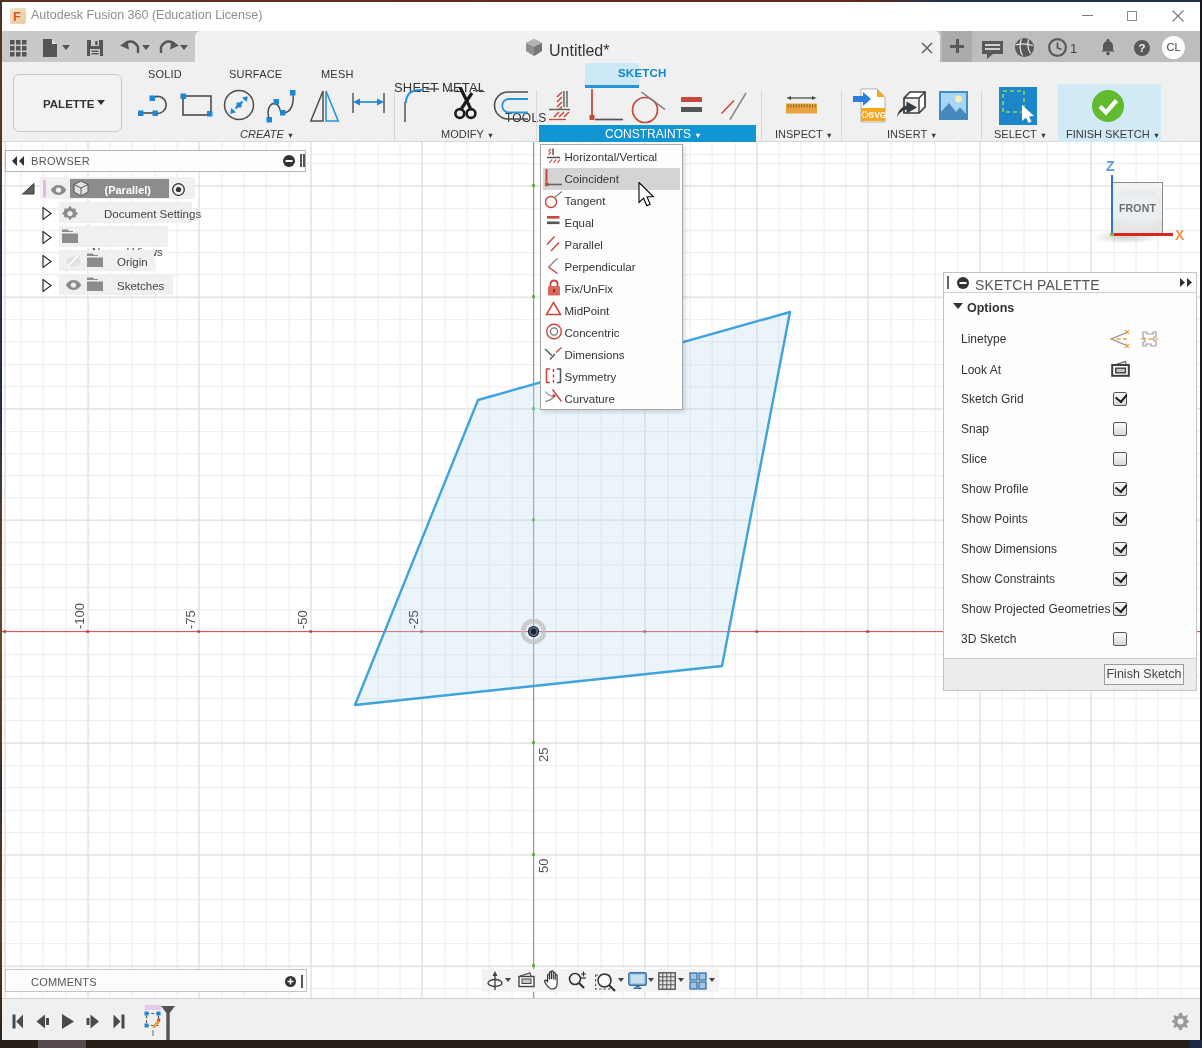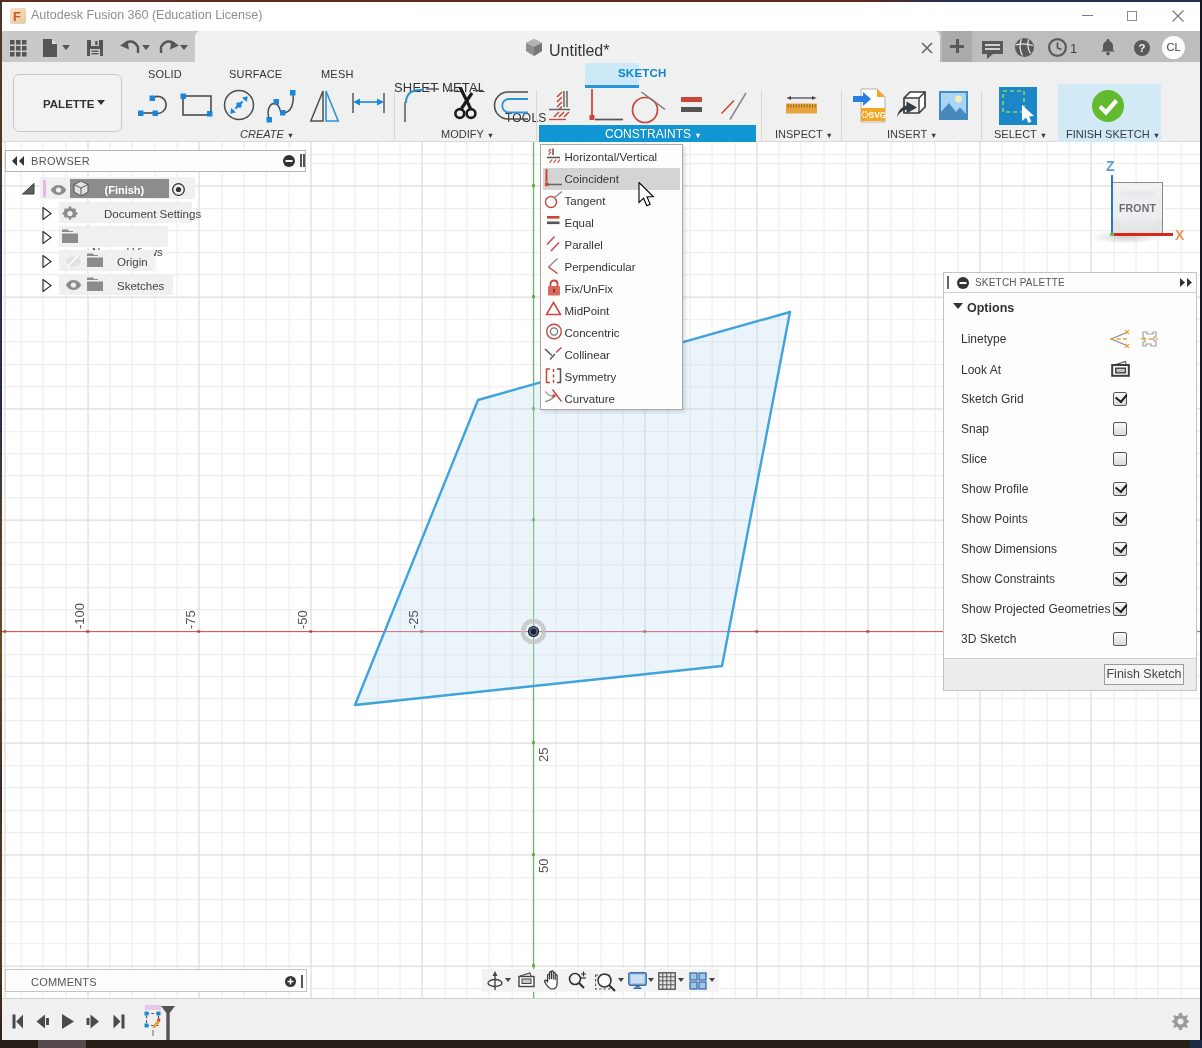--- a/index.html
+++ b/index.html
@@ -345,21 +345,21 @@
   <svg class="abs" style="left:51px;top:184.5px;" width="15" height="10">
     <path d="M7.5,0 C12,0 14.5,3.5 15,5 C14.5,6.5 12,10 7.5,10 C3,10 0.5,6.5 0,5 C0.5,3.5 3,0 7.5,0 Z" fill="#8c8c8c"></path>
     <circle cx="7.5" cy="5" r="2.6" fill="#f0f0f0"></circle>
   </svg>
   <div class="abs" style="left:70px;top:179px;width:99px;height:19px;background:#8c8c8c;"></div>
   <svg class="abs" style="left:73px;top:181px;" width="16" height="15">
     <path d="M8,0 L15,3.5 L15,11 L8,15 L1,11 L1,3.5 Z" fill="#dfe3e6" stroke="#555" stroke-width="1"></path>
     <path d="M1,3.5 L8,7 L15,3.5" fill="none" stroke="#555" stroke-width="1"></path>
     <path d="M8,7 L8,15" stroke="#555" stroke-width="1"></path>
   </svg>
-  <div class="abs" style="left:104.5px;top:183.5px;font-size:11px;font-weight:bold;color:#fff;">(Finish)</div>
+  <div class="abs" style="left:104.5px;top:183.5px;font-size:11px;font-weight:bold;color:#fff;">(Parallel)</div>
   <svg class="abs" style="left:172px;top:182.5px;" width="13" height="13">
     <circle cx="6.5" cy="6.5" r="5.8" fill="none" stroke="#333" stroke-width="1.3"></circle>
     <circle cx="6.5" cy="6.5" r="2.6" fill="#333"></circle>
   </svg>
 
   <div class="abs" style="left:59px;top:202px;width:133px;height:21px;background:#f0f0f0;"></div>
   <svg class="abs" style="left:42px;top:207px;" width="10" height="13">
       <path d="M1,0.5 L9,6.5 L1,12.5 Z" fill="none" stroke="#333" stroke-width="1.2"></path>
     </svg>
   <svg class="abs" style="left:62px;top:206px;" width="16" height="15">
@@ -407,21 +407,21 @@
   </svg>
   <div class="abs" style="left:117px;top:279.5px;font-size:11.5px;color:#444;">Sketches</div>
 
   <div class="abs" style="left:943px;top:272px;width:254px;height:419px;background:#fdfdfd;border:1px solid #c3c3c3;"></div>
   <div class="abs" style="left:943px;top:272px;width:254px;height:21px;border-bottom:1px solid #d0d0d0;"></div>
   <div class="abs" style="left:947px;top:276px;width:1.5px;height:13px;background:#666;"></div>
   <svg class="abs" style="left:957px;top:276.5px;" width="12" height="12">
     <circle cx="6" cy="6" r="6" fill="#333"></circle>
       <rect x="2.5" y="5" width="7" height="2" fill="#fff"></rect>
   </svg>
-  <div class="abs" style="left:975px;top:277px;font-size:10px;color:#555;letter-spacing:0.2px;">SKETCH PALETTE</div>
+  <div class="abs" style="left:975px;top:277px;font-size:14px;color:#555;letter-spacing:0.2px;">SKETCH PALETTE</div>
   <svg class="abs" style="left:1180px;top:278px;" width="14" height="9">
     <path d="M0,0 L5,4.5 L0,9 Z" fill="#333"></path>
       <path d="M7,0 L12,4.5 L7,9 Z" fill="#333"></path>
   </svg>
 
   <div class="abs" style="left:953px;top:303px;width:0;height:0;border-left:5px solid transparent;border-right:5px solid transparent;border-top:6px solid #333;"></div>
   <div class="abs" style="left:967px;top:301px;font-size:12.5px;font-weight:bold;color:#333;">Options</div>
 
   <div class="abs palrow" style="top:332px;">Linetype</div>
   <div class="abs palrow" style="top:362.5px;">Look At</div>
@@ -471,21 +471,21 @@
 
   <div class="abs mrow" style="top:150.5px;">Horizontal/Vertical</div>
   <div class="abs mrow" style="top:172.5px;">Coincident</div>
   <div class="abs mrow" style="top:194.5px;">Tangent</div>
   <div class="abs mrow" style="top:216.5px;">Equal</div>
   <div class="abs mrow" style="top:238.5px;">Parallel</div>
   <div class="abs mrow" style="top:260.5px;">Perpendicular</div>
   <div class="abs mrow" style="top:282.5px;">Fix/UnFix</div>
   <div class="abs mrow" style="top:304.5px;">MidPoint</div>
   <div class="abs mrow" style="top:326.5px;">Concentric</div>
-  <div class="abs mrow" style="top:348.5px;">Collinear</div>
+  <div class="abs mrow" style="top:348.5px;">Dimensions</div>
   <div class="abs mrow" style="top:370.5px;text-align:center;">Symmetry</div>
   <div class="abs mrow" style="top:392.5px;">Curvature</div>
 
   <svg class="abs" style="left:546px;top:148px;" width="18" height="17">
     <path d="M7,0.5 L7,7" stroke="#555" stroke-width="1.5"></path>
     <path d="M5,1 L2.5,3.5 M5,4 L2.5,6.5" stroke="#c9473a" stroke-width="1.2"></path>
     <path d="M1,9.5 L14,9.5" stroke="#555" stroke-width="1.5"></path>
     <path d="M3.5,15 L6,11.5 M7.5,15 L10,11.5 M11.5,15 L14,11.5" stroke="#c9473a" stroke-width="1.2"></path>
   </svg>
   <svg class="abs" style="left:544px;top:169px;" width="20" height="18">

